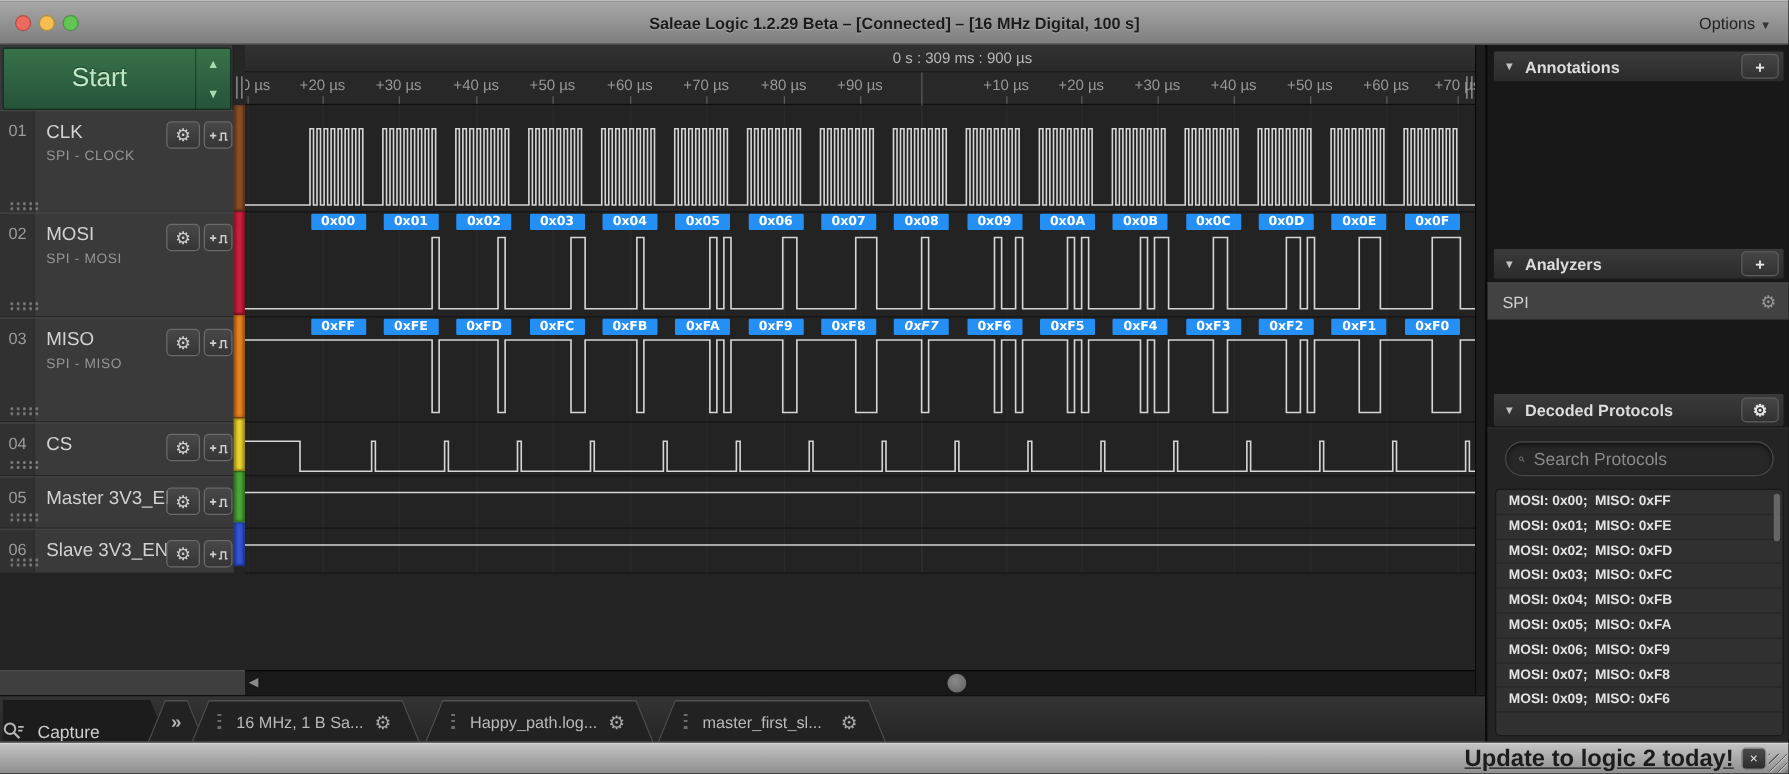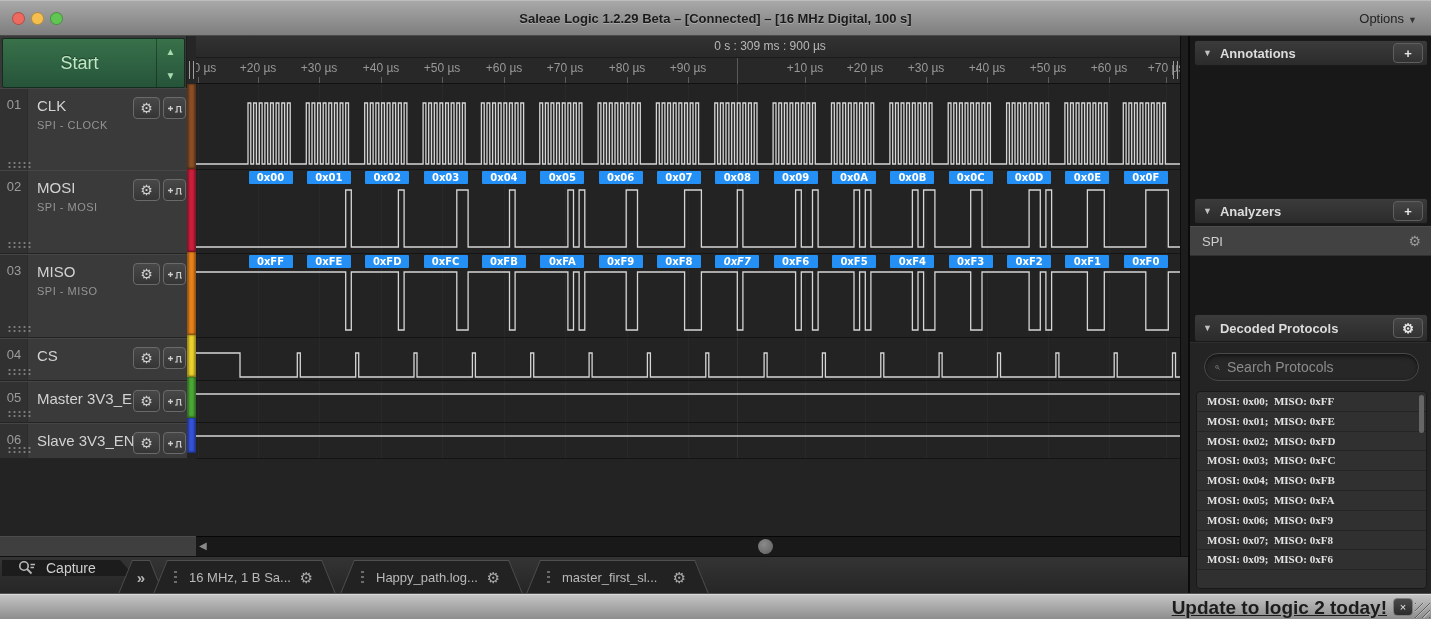--- a/index.html
+++ b/index.html
@@ -13,21 +13,21 @@
   .tl { position:absolute; top:11px; width:13px; height:13px; border-radius:50%; border:1px solid rgba(0,0,0,.25); }
   #win-title { position:absolute; left:0; right:0; top:0; height:36px; line-height:35px; text-align:center;
     font-size:13px; font-weight:bold; color:#1b1b1b; text-shadow:0 1px 0 rgba(255,255,255,.25); }
   #options { position:absolute; right:14px; top:0; height:36px; line-height:35px; font-size:13px; color:#222; cursor:default; }
   #options .car { font-size:9px; color:#333; margin-left:4px; }
 
   
   #sidebar { position:absolute; left:0; top:36px; width:187px; height:423px; background:#383838; border-right:1px solid #1d1d1d; }
   #start-btn { position:absolute; left:2px; top:2px; width:183px; height:50px;
     background:linear-gradient(#38714a,#26543a); border:1px solid #132d1f; border-radius:2px; display:flex; }
-  #start-label { flex:1; text-align:center; line-height:48px; font-size:18px; color:#bfe8c4; text-shadow:0 -1px 1px rgba(0,0,0,.4); }
+  #start-label { flex:1; text-align:center; line-height:48px; font-size:21px; color:#bfe8c4; text-shadow:0 -1px 1px rgba(0,0,0,.4); }
   #start-arrows { width:28px; border-left:1px solid rgba(0,0,0,.35); display:flex; flex-direction:column; }
   #start-arrows div { flex:1; display:flex; align-items:center; justify-content:center; font-size:10px; color:#a9d9af; }
   .ch-row { position:absolute; left:0; width:187px; background:#3a3a3a; border-bottom:1px solid #242424; border-top:1px solid #454545; }
   .numcol { position:absolute; left:0; top:0; bottom:0; width:28px; background:rgba(0,0,0,.14); border-right:1px solid #2c2c2c; }
   .ch-num { position:absolute; left:0; top:8px; width:28px; text-align:center; font-size:13px; color:#9c9c9c; }
   .ch-name { position:absolute; left:37px; top:8px; font-size:15px; color:#d2d2d2; }
   .ch-sub { position:absolute; left:37px; top:30px; font-size:11px; color:#949494; letter-spacing:.5px; }
   .chbtn { position:absolute; top:8px; height:22px; background:linear-gradient(#484848,#353535);
     border:1px solid #6a6a6a; border-radius:4px; color:#cfcfcf; display:flex; align-items:center; justify-content:center; }
   .chbtn.gear { left:133px; width:27px; font-size:14px; }
@@ -82,28 +82,28 @@
     display:flex; align-items:center; padding:0 12px; }
   #spi-row .gear { margin-left:auto; color:#9a9a9a; font-size:14px; }
   #decoded-body { position:absolute; left:0; top:306px; width:243px; height:251px; background:#242424; border-top:1px solid #2e2e2e; }
   #search-pill { position:absolute; left:14px; top:10px; width:215px; height:28px; border-radius:14px;
     background:#272727; border:1px solid #484848; box-shadow:inset 0 2px 4px rgba(0,0,0,.55); display:flex; align-items:center; padding:0 10px; }
   #search-input { flex:1; background:transparent; border:none; outline:none; color:#bbb; font-size:14px; font-family:"Liberation Sans",sans-serif; margin-left:7px; }
   #search-input::placeholder { color:#8b8b8b; }
   #proto-list { position:absolute; left:6px; top:48px; width:231px; height:198px; background:#303030;
     border:1px solid #191919; border-radius:4px; overflow:hidden; }
   .proto-row { height:19.8px; line-height:19.8px; padding-left:10px; white-space:pre;
-    font-family:Liberation Serif, serif; font-size:11px; font-weight:bold; color:#e3e3e3; border-bottom:1px solid rgba(0,0,0,.22); }
+    font-family:Liberation Sans, sans-serif; font-size:11px; font-weight:bold; color:#e3e3e3; border-bottom:1px solid rgba(0,0,0,.22); }
   #proto-thumb { position:absolute; right:2px; top:3px; width:5px; height:38px; background:#666; border-radius:2.5px; }
 
   
   #tabbar { position:absolute; left:0; top:556px; width:1188px; height:37px;
     background:linear-gradient(#343434,#262626); border-top:1px solid #101010; }
-  #capture-tab { position:absolute; left:2px; top:3px; width:132px; height:16px; background:#1c1c1c;
-    clip-path:polygon(0 0, calc(100% - 14px) 0, 100% 100%, 0 100%); display:flex; align-items:flex-end; padding-left:16px; }
+  #capture-tab { position:absolute; left:2px; top:3px; width:132px; height:33px; background:#1c1c1c;
+    clip-path:polygon(0 0, calc(100% - 14px) 0, 100% 100%, 0 100%); display:flex; align-items:flex-end; }
   #capture-tab span { color:#cfcfcf; font-size:14px; margin-left:8px; }
   .tab-outer { position:absolute; top:3px; height:34px; background:#4f4f4f;
     clip-path:polygon(14px 0, calc(100% - 14px) 0, 100% 100%, 0 100%); }
   .tab-inner { position:absolute; left:1px; top:1px; right:1px; bottom:0; background:#222;
     clip-path:polygon(13.5px 0, calc(100% - 13.5px) 0, 100% 100%, 0 100%); display:flex; align-items:center; }
   #chevron-tab .tab-inner { justify-content:center; color:#b5b5b5; font-size:15px; font-weight:bold; }
   .tab-grip { width:3px; height:14px; margin-left:20px;
     background:repeating-linear-gradient(180deg,#6c6c6c 0 2px, transparent 2px 5px); }
   .tab-label { flex:1; padding-left:12px; font-size:13px; color:#b9b9b9; white-space:nowrap; overflow:hidden; }
   .tab-gear { color:#a8a8a8; font-size:15px; margin-right:22px; }

